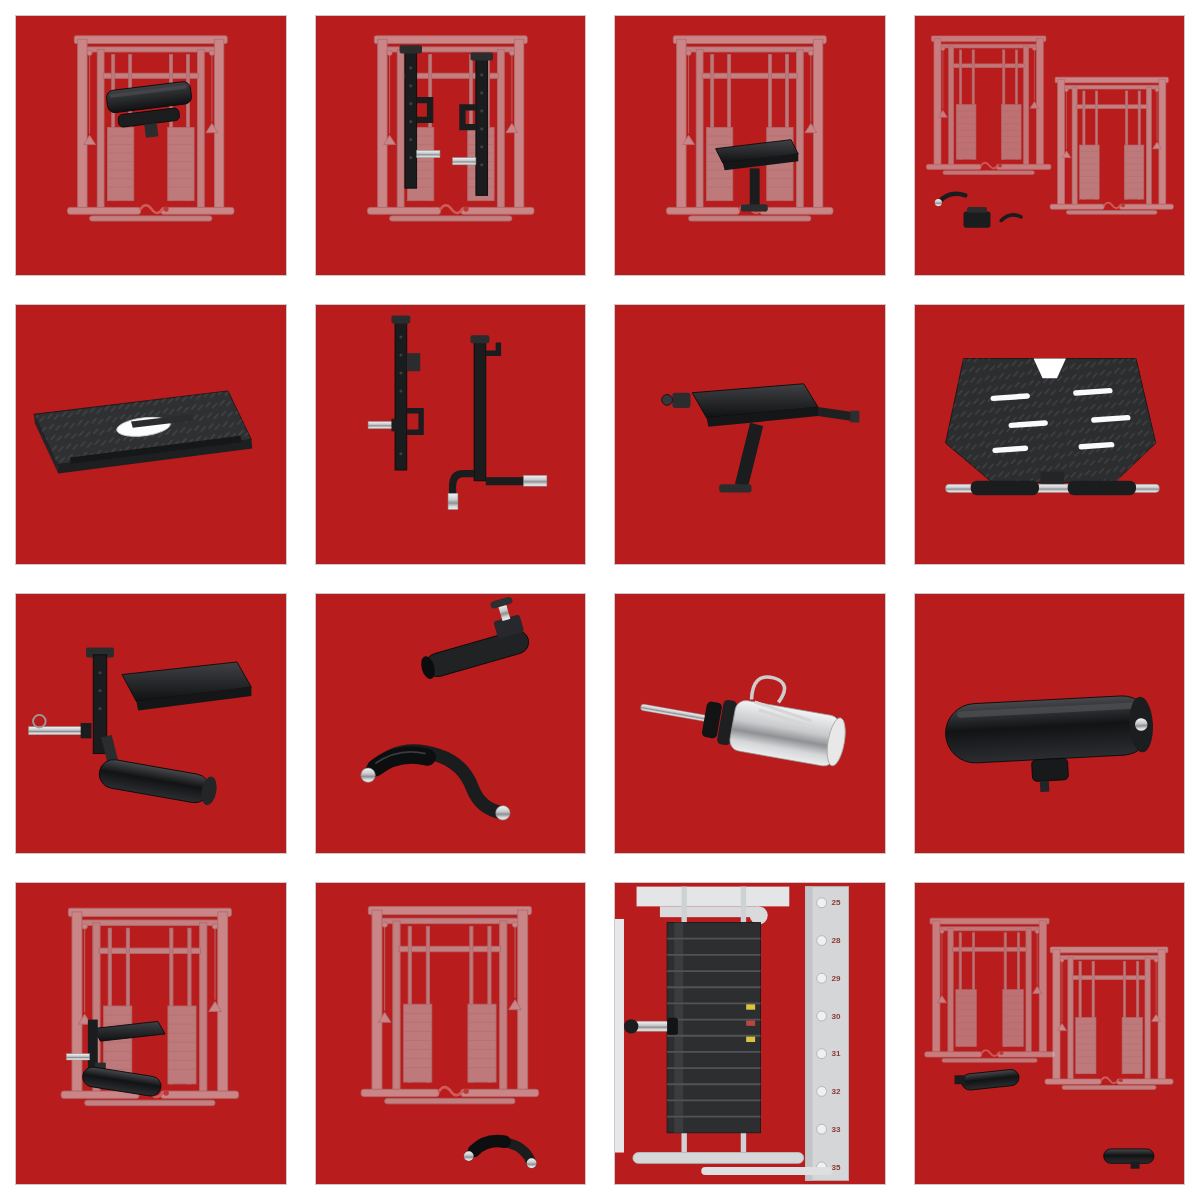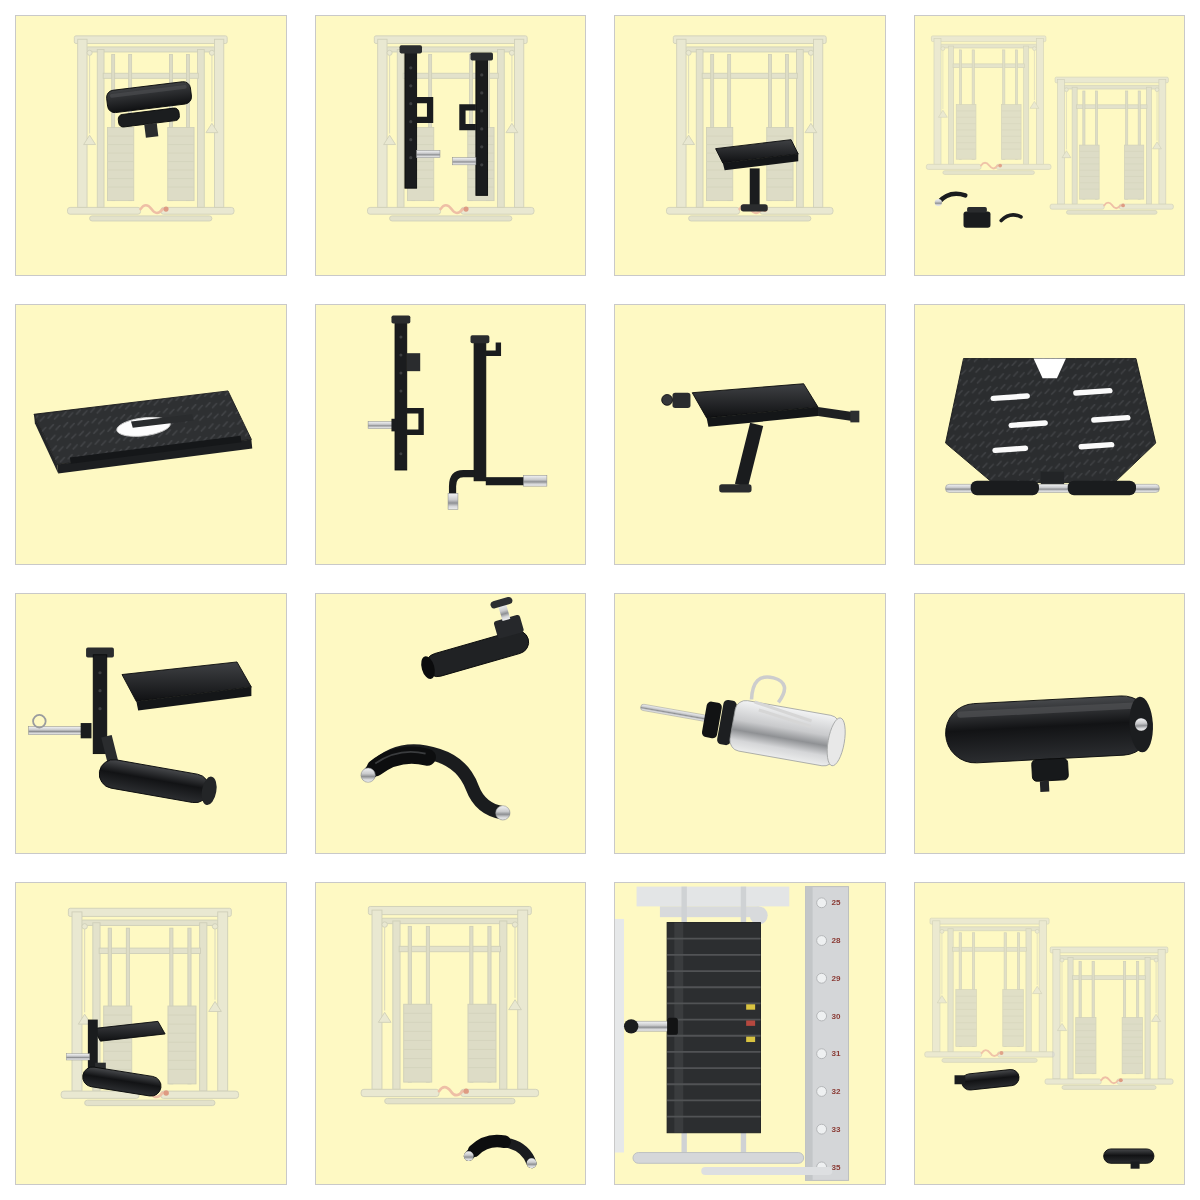--- a/index.html
+++ b/index.html
@@ -4,21 +4,21 @@
 <title>Attachment Grid</title>
 <style>
   html,body{margin:0;padding:0;background:#fff;}
   body{width:1200px;height:1200px;font-family:"Liberation Sans",sans-serif;}
   .grid{
     display:grid;width:1200px;height:1200px;box-sizing:border-box;
     grid-template-columns:repeat(4,1fr);
     grid-template-rows:285px 285px 285px 1fr;
     gap:4px;padding:3px;background:#fff;
   }
-  figure.tile{margin:12px;border:1px solid var(--border,#c9c9c9);background:#fef9c3;overflow:hidden;}
+  figure.tile{margin:12px;border:1px solid var(--border,#c9c9c9);background:#b91c1c;overflow:hidden;}
   svg.art{width:100%;height:100%;display:block;}
   
   .ghost{fill:var(--ghost,#d9dbdd);stroke:#a9adb0;stroke-width:1;}
   .ghost2{fill:#cdd0d2;}
   .ghost3{fill:#c3c6c9;}
   .ghost-lines{fill:none;stroke:#b2b5b7;stroke-width:1;}
   .pink{fill:none;stroke:var(--pink,#e2908f);stroke-width:3;stroke-linecap:round;}
   .pinkd{fill:#c44f4f;stroke:none;}
   
   .ink{fill:var(--ink,#1a1c1e);}

